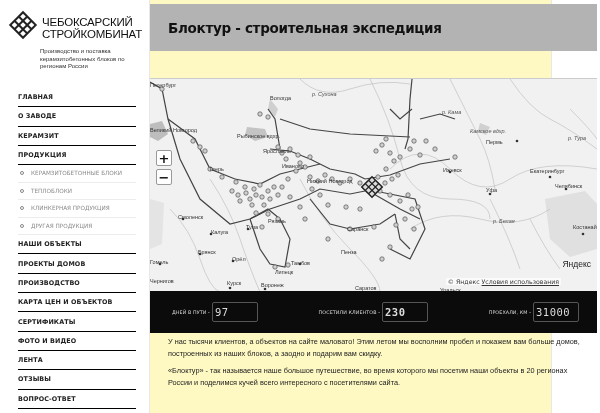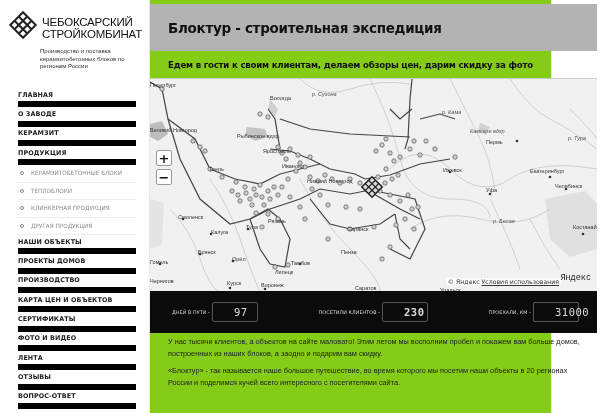--- a/index.html
+++ b/index.html
@@ -6,43 +6,43 @@
     html, body { width: 600px; height: 413px; overflow: hidden; background: #fff; }
     body { font-family: "DejaVu Sans", sans-serif; position: relative; color: #222; }
 
     .sidebar { position: absolute; left: 0; top: 0; width: 146px; height: 413px; background: #fff; }
     .logo { position: absolute; left: 8px; top: 10px; width: 135px; height: 30px; display: flex; align-items: flex-end; }
     .logo-mark { width: 30px; height: 30px; margin-right: 4px; }
     .logo-text { font-family: "Liberation Sans", sans-serif; font-size: 11.5px; line-height: 12px; font-weight: 400; color: #111; letter-spacing: -0.2px; }
     .tagline { position: absolute; left: 40px; top: 48px; width: 105px; font-size: 6px; line-height: 7.5px; color: #333; font-family: "Liberation Sans", sans-serif; }
 
     .nav { position: absolute; left: 18px; top: 88px; width: 118px; list-style: none; }
-    .nav-item { height: 19.3px; display: flex; align-items: center; border-bottom: 6px solid #000000; font-size: 6.4px; font-weight: bold; color: #222; cursor: pointer; letter-spacing: 0.1px; }
+    .nav-item { height: 19.3px; display: flex; align-items: center; border-bottom: 1px solid #000000; font-size: 6.4px; font-weight: bold; color: #222; cursor: pointer; letter-spacing: 0.1px; }
     .nav-sub { height: 17.5px; display: flex; align-items: center; border-bottom: 1px solid #ececec; font-size: 5.7px; color: #8a8a8a; padding-left: 2px; cursor: pointer; }
     .nav-sub .bullet { width: 4px; height: 4px; border: 1px solid #888; border-radius: 50%; margin-right: 7px; flex: none; }
     .nav-item.last { border-bottom: none; }
 
-    .main { position: absolute; left: 149px; top: 0; width: 403px; height: 413px; background: #84cc16; border-left: 1px solid #e8e8e8; border-right: 1px solid #e8e8e8; }
+    .main { position: absolute; left: 149px; top: 0; width: 403px; height: 413px; background: #fef9c3; border-left: 1px solid #e8e8e8; border-right: 1px solid #e8e8e8; }
     .header-band { position: absolute; left: 0; top: 4px; width: 447px; height: 47px; background: #b3b3b3; display: flex; align-items: center; padding-left: 18px; }
     .page-title { font-family: "DejaVu Sans", sans-serif; font-size: 13.5px; font-weight: bold; color: #111; letter-spacing: -0.3px; }
     .subtitle { position: absolute; left: 18px; top: 60px; font-size: 8.6px; font-weight: bold; color: #111; letter-spacing: -0.2px; }
 
     .map { position: absolute; left: 0; top: 78px; width: 447px; height: 213px; background: #f2f2f2; overflow: hidden; border-top: 1px solid #ccc; }
     .map svg { position: absolute; left: 0; top: 0; }
     .zoom-btn { position: absolute; left: 6px; width: 16px; height: 16px; background: #fff; border: 1px solid #999; border-radius: 2px; display: flex; align-items: center; justify-content: center; font-size: 13px; font-weight: bold; color: #111; cursor: pointer; line-height: 1; }
     .map-copyright { position: absolute; right: 36px; bottom: 6px; font-size: 6.2px; color: #333; background: rgba(255,255,255,0.7); padding: 0 2px; }
     .map-copyright .terms { text-decoration: underline; cursor: pointer; }
-    .map-logo { position: absolute; right: 6px; bottom: 8px; font-family: Liberation Mono, monospace; font-size: 8.5px; color: #222; margin-left: 28px; }
+    .map-logo { position: absolute; right: 6px; bottom: 22px; font-family: Liberation Sans, sans-serif; font-size: 8.5px; color: #222; margin-left: 28px; }
     .map-label { position: absolute; font-size: 5.5px; color: #333; white-space: nowrap; font-family: "Liberation Sans", sans-serif; }
     .map-label.river { font-style: italic; color: #555; }
 
     .stats { position: absolute; left: 0; top: 291px; width: 447px; height: 42px; background: #0b0b0b; display: flex; align-items: center; justify-content: space-between; padding: 0 18px 0 22px; }
     .stat { display: flex; align-items: center; }
     .stat-label { font-size: 4.8px; color: #ddd; text-transform: uppercase; margin-right: 2px; letter-spacing: 0.1px; }
-    .stat-box { border: 1px solid #555; border-radius: 2px; height: 20px; display: flex; align-items: center; padding-left: 21px; font-family: "DejaVu Sans Mono", monospace; font-size: 10.5px; color: #ddd; letter-spacing: 0.5px; }
+    .stat-box { border: 1px solid #555; border-radius: 2px; height: 20px; display: flex; align-items: center; padding-left: 2px; font-family: "DejaVu Sans Mono", monospace; font-size: 10.5px; color: #ddd; letter-spacing: 0.5px; }
     .stat-box.a { width: 46px; }
     .stat-box.b { width: 46px; font-weight: bold; }
     .stat-box.c { width: 46px; }
 
     .body-text { position: absolute; left: 18px; top: 336px; width: 420px; font-family: "Liberation Sans", sans-serif; font-size: 7.3px; line-height: 11.5px; color: #222; }
     .body-text p { margin-bottom: 6px; }
   </style>
 </head>
 <body>
 
@@ -131,21 +131,20 @@
       
       
     </li>
   </ul>
 </div>
 
 <div class="main">
   <div class="header-band">
     <h1 class="page-title">Блоктур - строительная экспедиция</h1>
   </div>
-  <h2 class="subtitle">Едем в гости к своим клиентам, делаем обзоры цен, дарим скидку за фото</h2>
 
   <div class="map">
     <svg width="447" height="213" viewBox="0 0 447 213">
       <rect width="447" height="213" fill="#f1f1f1"></rect>
 
       <path d="M0 45 L12 42 L18 55 L8 62 L0 58 Z" fill="#bdbdbd"></path>
       <path d="M97 48 L115 50 L118 58 L105 62 L95 56 Z" fill="#c4c4c4"></path>
       <path d="M120 20 L128 30 L125 38 L118 30 Z" fill="#cfcfcf"></path>
       <path d="M330 44 L340 48 L336 56 L328 52 Z" fill="#d0d0d0"></path>
       <path d="M395 120 L435 112 L447 125 L447 170 L420 178 L400 160 Z" fill="#e0e0e0"></path>

